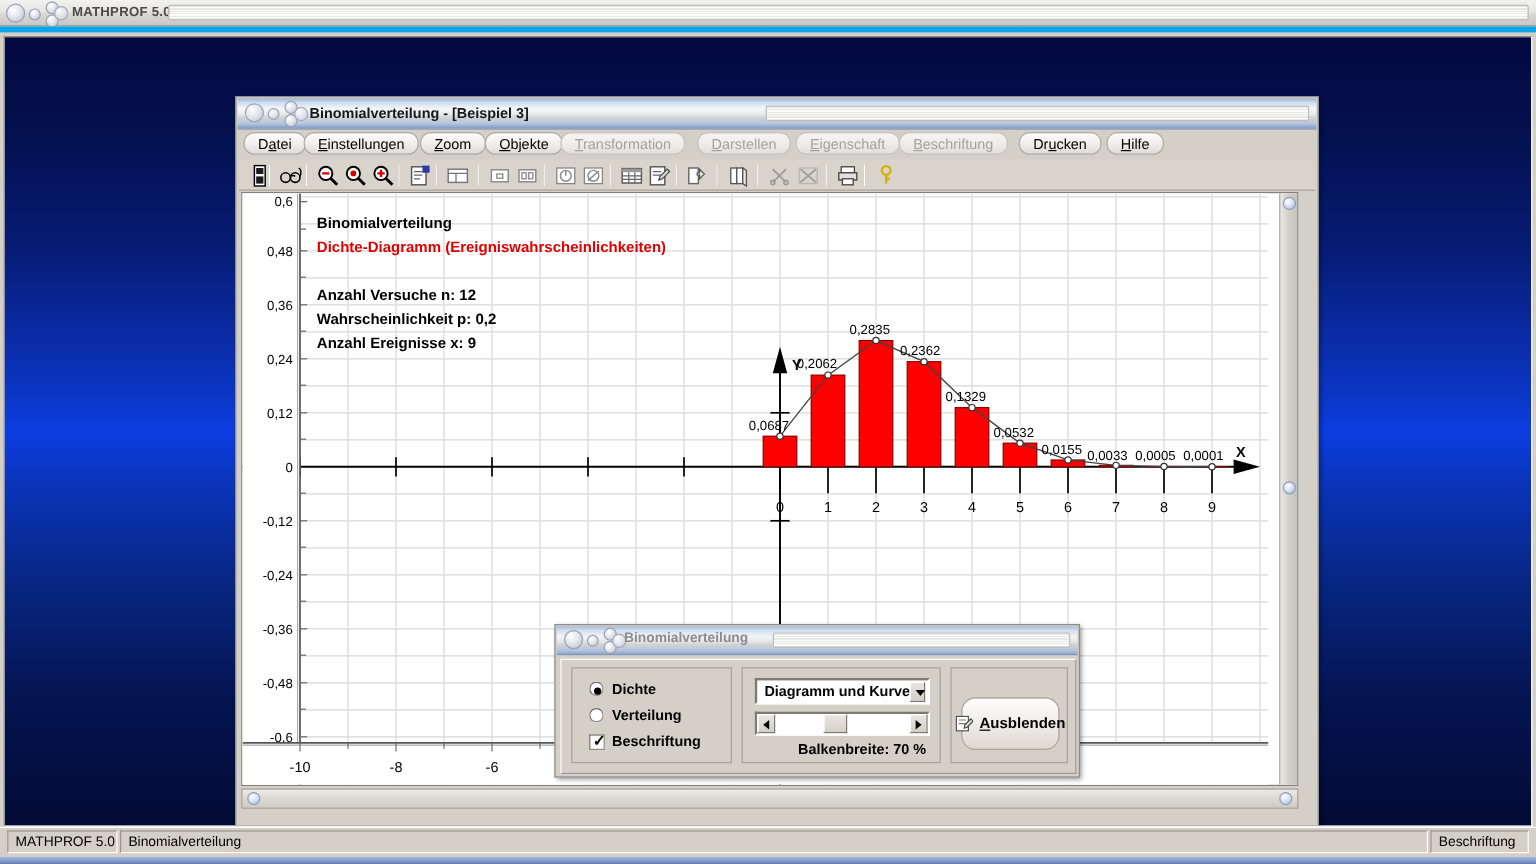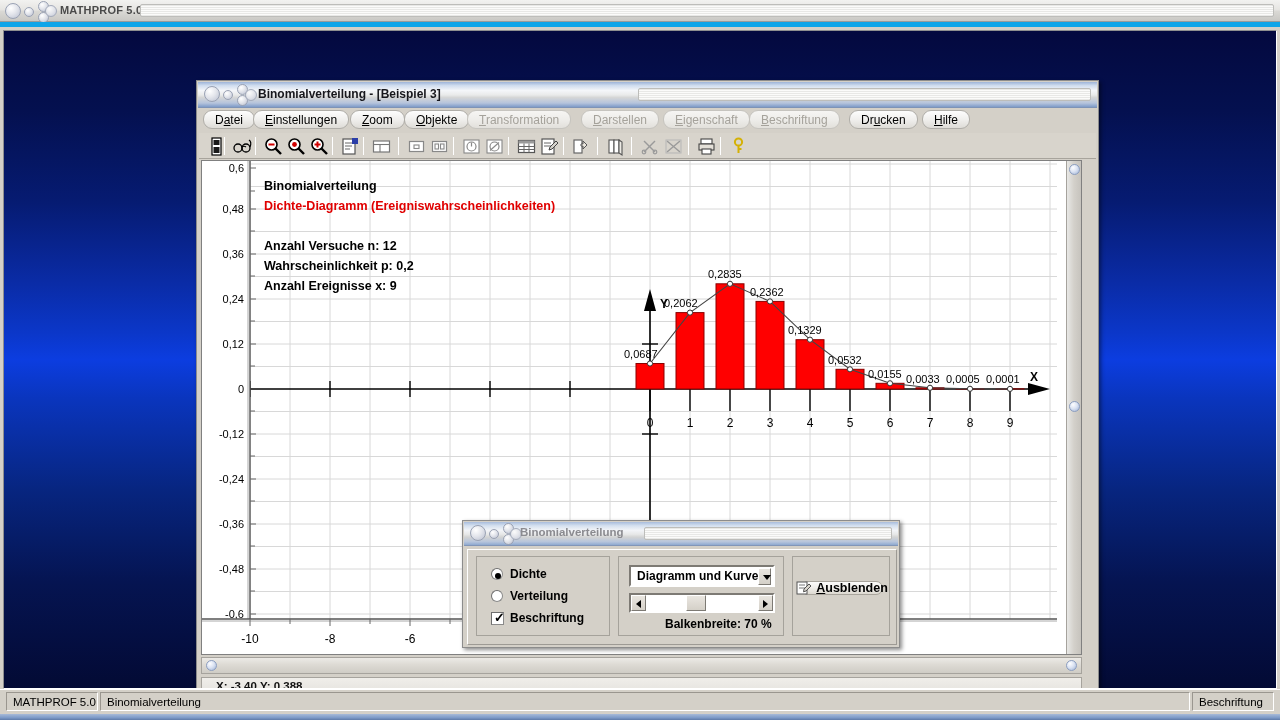--- a/index.html
+++ b/index.html
@@ -707,23 +707,20 @@
             <div class="scroll-thumb-round" style="top:3px;"></div>
             <div class="scroll-thumb-round" style="top:240px;"></div>
           </div>
         </div>
 
         <div class="hscroll">
           <div class="scroll-thumb-round" style="top:2px; left:4px;"></div>
           <div class="scroll-thumb-round" style="top:2px; right:4px; left:auto;"></div>
         </div>
 
-        <div class="child-status">
-          <div class="child-status-text">X: -3.40     Y: 0.388</div>
-        </div>
 
       </div>
 
       <div id="dialog-window" style="left:458px; top:489px;">
         <div class="dlg-titlebar">
           <div class="mac-btns" style="left:6px; top:2px;">
             <div class="mac-btn b1"></div>
             <div class="mac-btn b2"></div>
             <div class="mac-btn b3"></div>
             <div class="mac-btn b4"></div>
@@ -761,21 +758,21 @@
             </div>
             <div class="slider-track" style="left:10px; top:36px; width:146px; height:20px;">
               <span class="slider-btn left" style="left:0;"></span>
               <span class="slider-thumb" style="left:55px;"></span>
               <span class="slider-btn right" style="right:0;"></span>
             </div>
             <div class="slider-caption" style="left:10px; top:60px;">Balkenbreite:  70 %</div>
           </div>
 
           <div class="group-box" style="left:324px; top:6px; width:98px; height:80px;">
-            <div class="push-btn" style="left:8px; top:24px; width:82px; height:14px;">
+            <div class="push-btn" style="left:8px; top:24px; width:82px; height:44px;">
               <span style="margin-right:5px; display:inline-block;">
                 <svg width="15" height="15" viewBox="0 0 15 15">
                   <rect x="1" y="1" width="10" height="12" fill="#fff" stroke="#555" stroke-width="1"></rect>
                   <line x1="3" y1="4" x2="9" y2="4" stroke="#777" stroke-width="1"></line>
                   <line x1="3" y1="7" x2="9" y2="7" stroke="#777" stroke-width="1"></line>
                   <path d="M8 8 l5 -5 2 2 -5 5 -2.5 0.8z" fill="#d8d4cc" stroke="#444" stroke-width="0.9"></path>
                 </svg>
               </span>
               <span><u>A</u>usblenden</span>
             </div>

